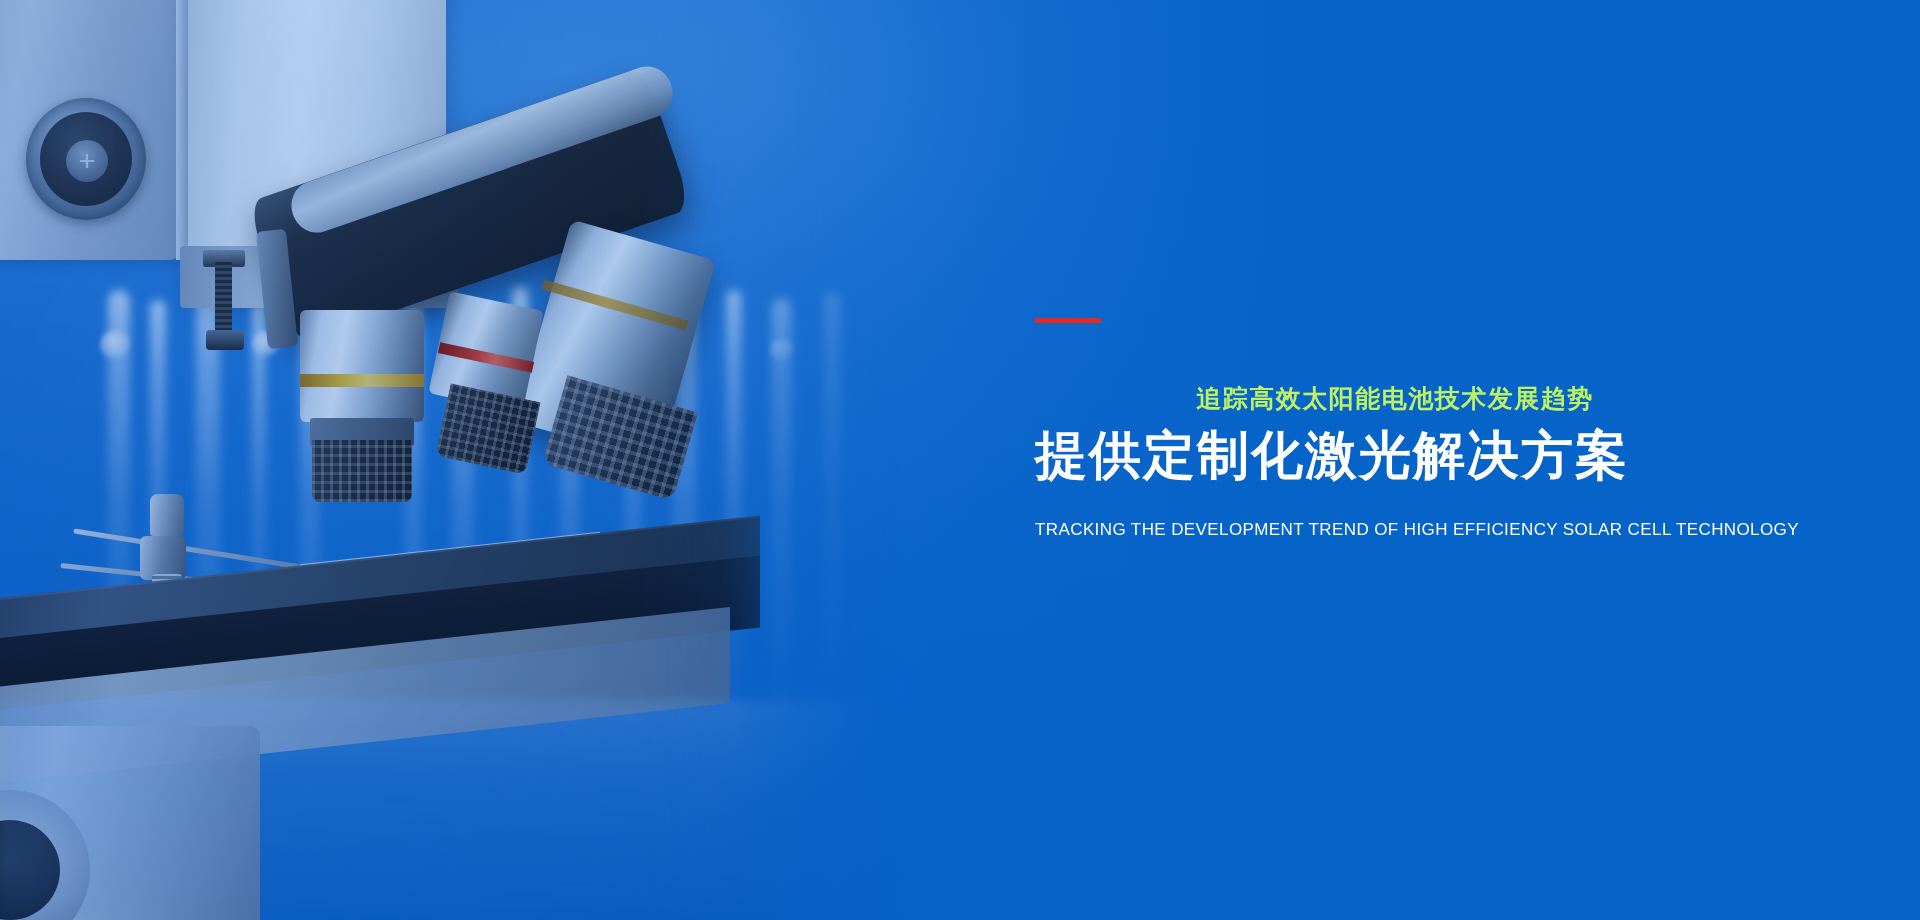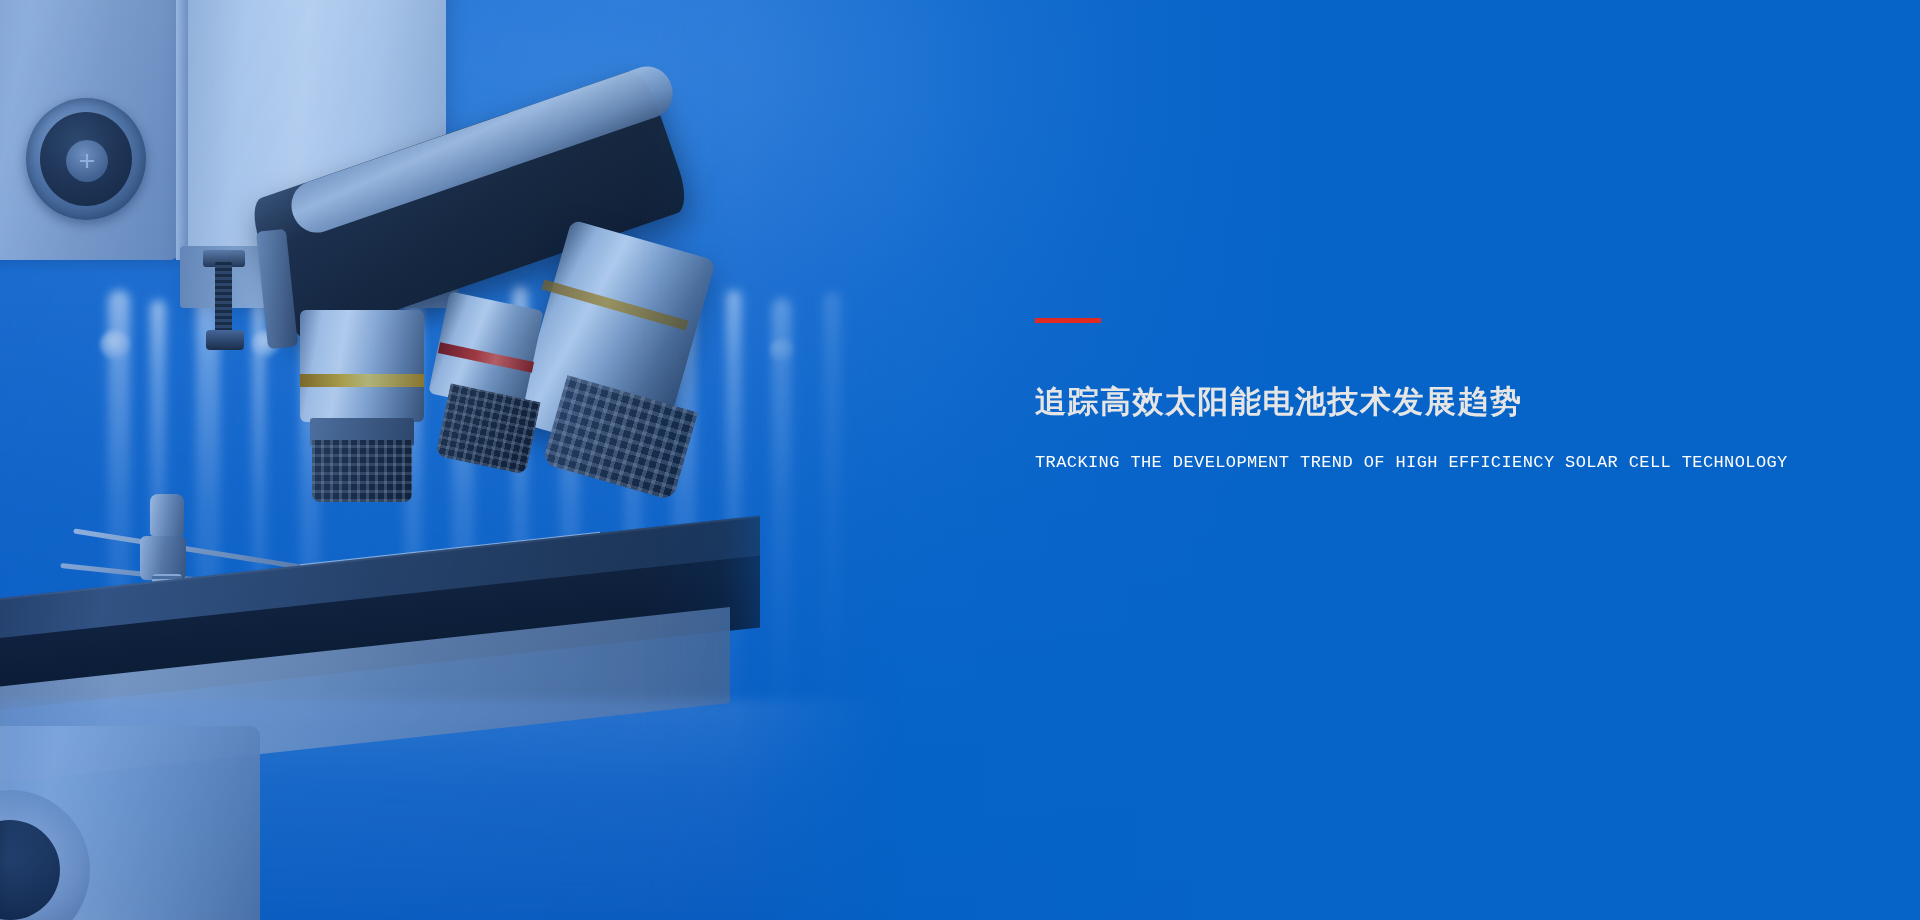--- a/index.html
+++ b/index.html
@@ -302,32 +302,32 @@
   }
 
   
   .content{
     position:absolute; left:1035px; top:318px; width:720px;
   }
   .accent-bar{
     width:66px; height:5px; background:#e02b22; margin-bottom:62px;
   }
   .headline-sub{
-    color:#e5e5e5; font-size:31px; font-weight:700;
-    letter-spacing:1.5px; line-height:1.1; white-space:nowrap;
+    color:#bef264; font-size:25px; font-weight:700;
+    letter-spacing:1.5px; line-height:1.1; white-space:nowrap;text-align:center;
   }
   .headline-main{
     color:#ffffff; font-size:52px; font-weight:700;
     letter-spacing:2px; line-height:1.18; margin-top:12px; white-space:nowrap;
   }
   .eng{
     color:#ffffff; font-size:17px; font-weight:400;
     letter-spacing:.4px; white-space:nowrap;
   }
-  .eng-1{ margin-top:34px;font-family:Liberation Mono, monospace; }
+  .eng-1{ margin-top:34px; }
   .eng-2{ margin-top:20px; }
 </style>
 </head>
 <body>
 
 <div class="banner">
 
   <div class="bg-base"></div>
 
   <div class="photo">
@@ -403,16 +403,17 @@
     <div class="reflection"></div>
     <div class="photo-tint"></div>
     <div class="photo-cool"></div>
   </div>
 
   <div class="bg-right-flat"></div>
 
   <div class="content">
     <div class="accent-bar"></div>
     <div class="headline-sub">追踪高效太阳能电池技术发展趋势</div>
+    <div class="headline-main">提供定制化激光解决方案</div>
     <div class="eng eng-1">TRACKING THE DEVELOPMENT TREND OF HIGH EFFICIENCY SOLAR CELL TECHNOLOGY</div>
   </div>
 
 </div>
 
 </body></html>

